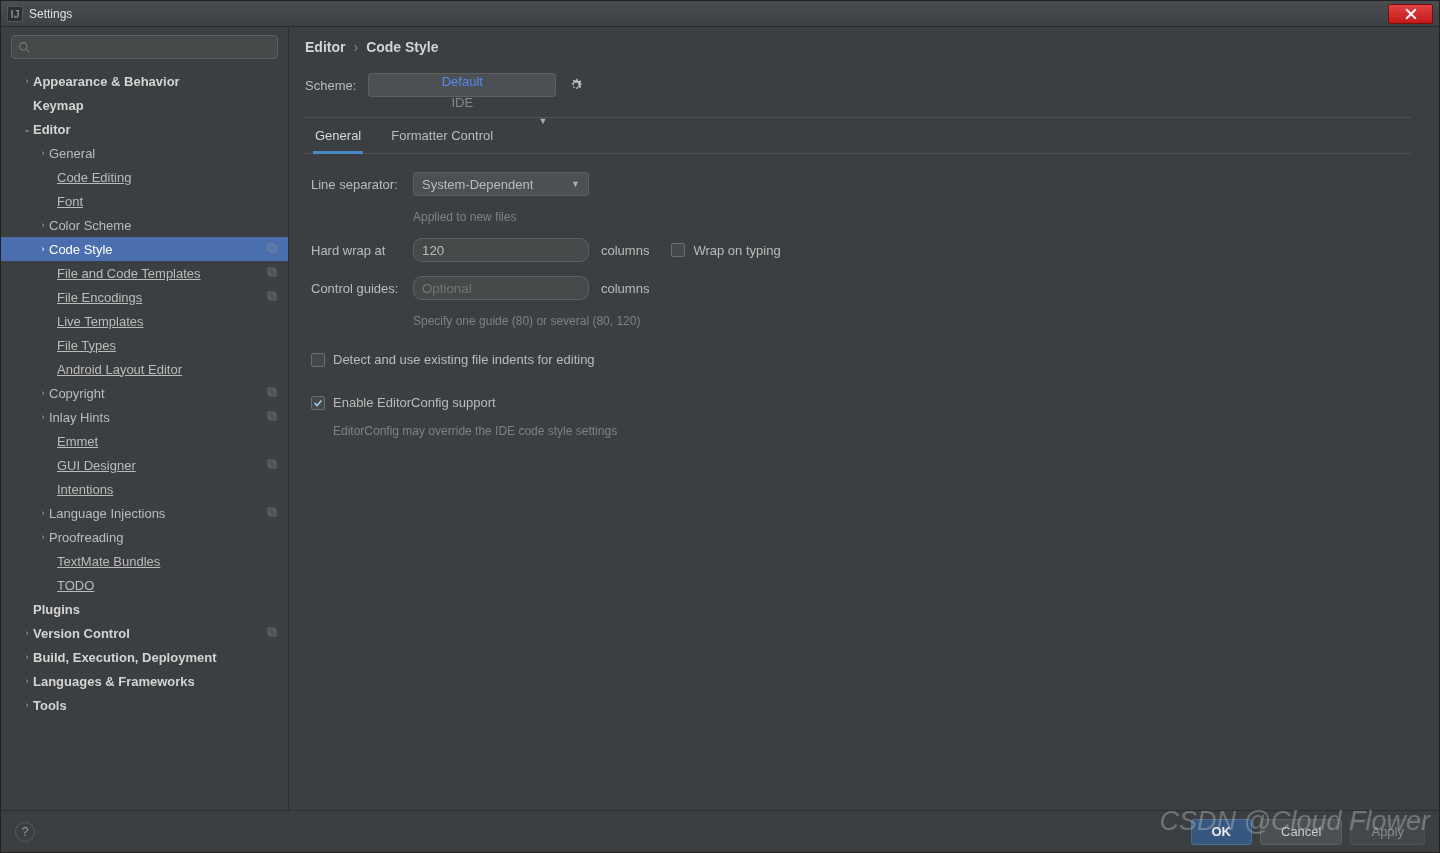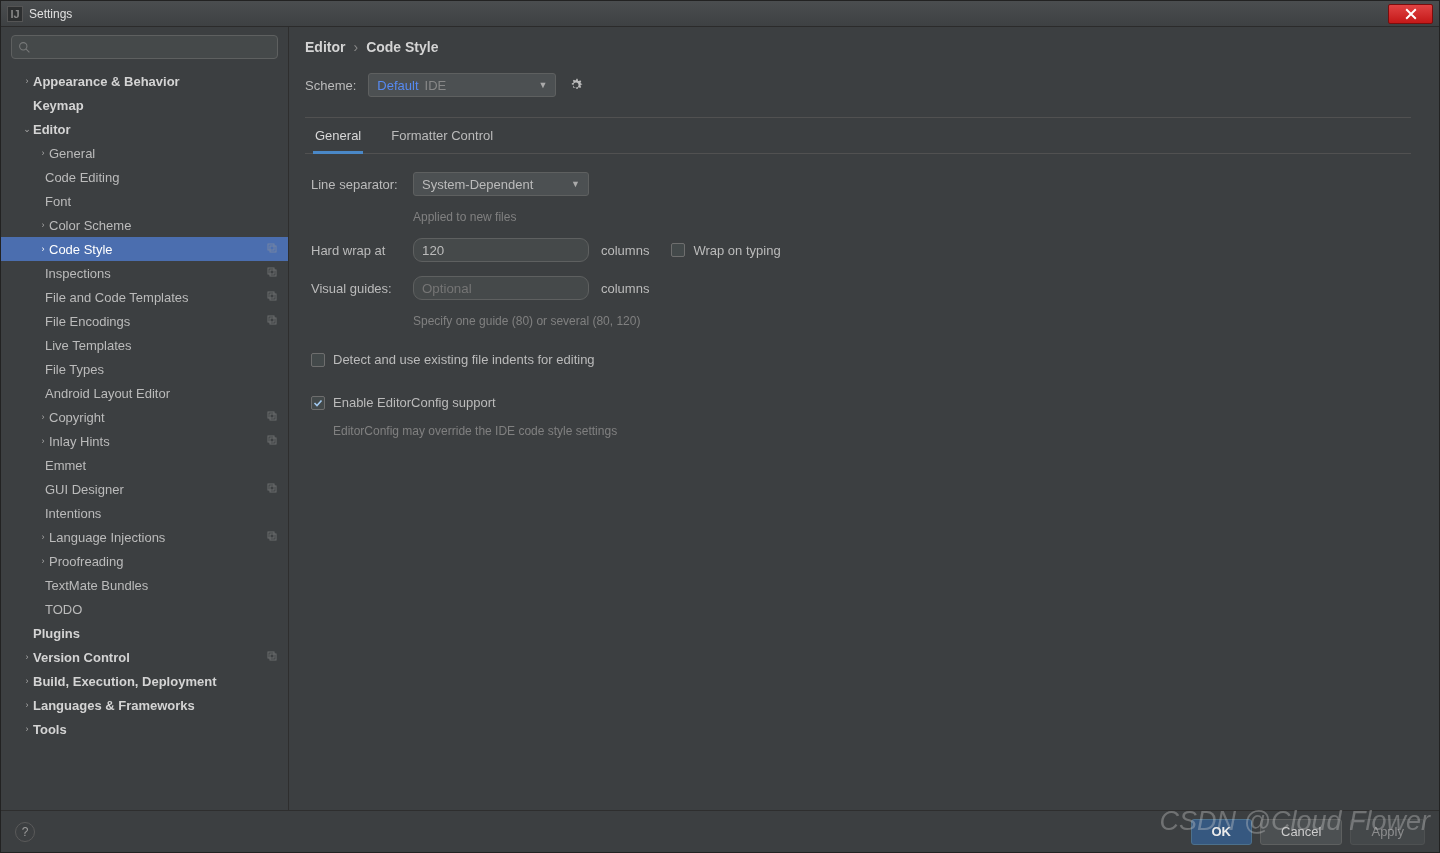--- a/index.html
+++ b/index.html
@@ -22,21 +22,21 @@
 .tree-item { height:24px; display:flex; align-items:center; padding-right:10px; cursor:default; color:#bbbbbb; position:relative;}
 .tree-item .arrow { width:12px; display:inline-flex; justify-content:center; color:#aaa; font-size:9px;}
 .tree-item .label { flex:1; white-space:nowrap; overflow:hidden; }
 .tree-item .badge{width:12px;height:12px;opacity:.5;}
 .tree-item.bold .label{ font-weight:600; color:#d4d4d4;}
 .tree-item.selected { background:#4b6eaf; color:#fff;}
 .tree-item.selected .label{color:#fff;}
 .tree-item.selected .arrow{color:#fff;}
 .lvl0{padding-left:20px;}
 .lvl1{padding-left:36px;}
-.lvl2{padding-left:32px;}
+.lvl2{padding-left:44px;text-decoration:underline;}
 
 
 .main { flex:1; display:flex; flex-direction:column; padding:12px 28px 0 16px; overflow:hidden;}
 .breadcrumb { display:flex; align-items:center; gap:8px; font-size:14px; font-weight:600; color:#d4d4d4; margin-bottom:18px;}
 .breadcrumb .sep{color:#888; font-weight:normal;}
 .scheme-row { display:flex; align-items:center; gap:12px; margin-bottom:14px;}
 .scheme-row .lbl{color:#bbb;}
 .dropdown { height:24px; background:#4c5052; border:1px solid #5e6060; border-radius:3px; display:flex; align-items:center; padding:0 8px; gap:6px; min-width:170px;cursor:default;}
 .dropdown .val{color:#568af2;}
 .dropdown .tag{color:#888;}
@@ -126,28 +126,20 @@
           <div class="tree-item lvl1 selected">
             <span class="arrow">›</span>
             <span class="label">Code Style</span>
             <span><svg class="badge" viewBox="0 0 12 12">
                 <rect x="2" y="2" width="6" height="6" fill="none" stroke="#999"></rect>
                 <rect x="4" y="4" width="6" height="6" fill="none" stroke="#999"></rect>
               </svg></span>
           </div>
           <div class="tree-item lvl2">
             <span class="arrow"></span>
-            <span class="label">Inspections</span>
-            <span><svg class="badge" viewBox="0 0 12 12">
-                <rect x="2" y="2" width="6" height="6" fill="none" stroke="#999"></rect>
-                <rect x="4" y="4" width="6" height="6" fill="none" stroke="#999"></rect>
-              </svg></span>
-          </div>
-          <div class="tree-item lvl2">
-            <span class="arrow"></span>
             <span class="label">File and Code Templates</span>
             <span><svg class="badge" viewBox="0 0 12 12">
                 <rect x="2" y="2" width="6" height="6" fill="none" stroke="#999"></rect>
                 <rect x="4" y="4" width="6" height="6" fill="none" stroke="#999"></rect>
               </svg></span>
           </div>
           <div class="tree-item lvl2">
             <span class="arrow"></span>
             <span class="label">File Encodings</span>
             <span><svg class="badge" viewBox="0 0 12 12">
@@ -248,21 +240,21 @@
 
     <div class="main">
       <div class="breadcrumb">
         <span>Editor</span>
         <span class="sep">›</span>
         <span>Code Style</span>
       </div>
 
       <div class="scheme-row">
         <span class="lbl">Scheme:</span>
-        <div class="dropdown" style="min-width:188px;">
+        <div class="dropdown" style="min-width:188px;flex-direction:column;">
           <span class="val">Default</span>
           <span class="tag">IDE</span>
           <span class="chev">▼</span>
         </div>
         <span class="gear">
           <svg viewBox="0 0 16 16" width="16" height="16">
               <path fill="#bbb" d="M8 10.5A2.5 2.5 0 118 5.5a2.5 2.5 0 010 5zm6.3-3.6l-1.4-.3a5 5 0 00-.4-1l.8-1.2-1.1-1.1-1.2.8a5 5 0 00-1-.4L9.6 1.7H8.4L8.1 3.1a5 5 0 00-1 .4l-1.2-.8L4.8 3.8l.8 1.2a5 5 0 00-.4 1l-1.4.3v1.2l1.4.3c.1.4.2.7.4 1l-.8 1.2 1.1 1.1 1.2-.8c.3.2.6.3 1 .4l.3 1.4h1.2l.3-1.4c.4-.1.7-.2 1-.4l1.2.8 1.1-1.1-.8-1.2c.2-.3.3-.6.4-1l1.4-.3V6.9z"></path>
             </svg>
         </span>
       </div>
@@ -287,21 +279,21 @@
           <span class="flbl">Hard wrap at</span>
           <input class="input" value="120" style="">
           <span>columns</span>
           <div class="chk" style="margin-left:10px;">
             <span class="chkbox"></span>
             <span>Wrap on typing</span>
           </div>
         </div>
 
         <div class="frow">
-          <span class="flbl">Visual guides:</span>
+          <span class="flbl">Control guides:</span>
           <input class="input" style="color: rgb(119, 119, 119);" placeholder="Optional">
           <span>columns</span>
         </div>
         <div class="hint indent-hint">Specify one guide (80) or several (80, 120)</div>
 
         <div class="chk" style="margin-top:10px;">
           <span class="chkbox"></span>
           <span>Detect and use existing file indents for editing</span>
         </div>
 

